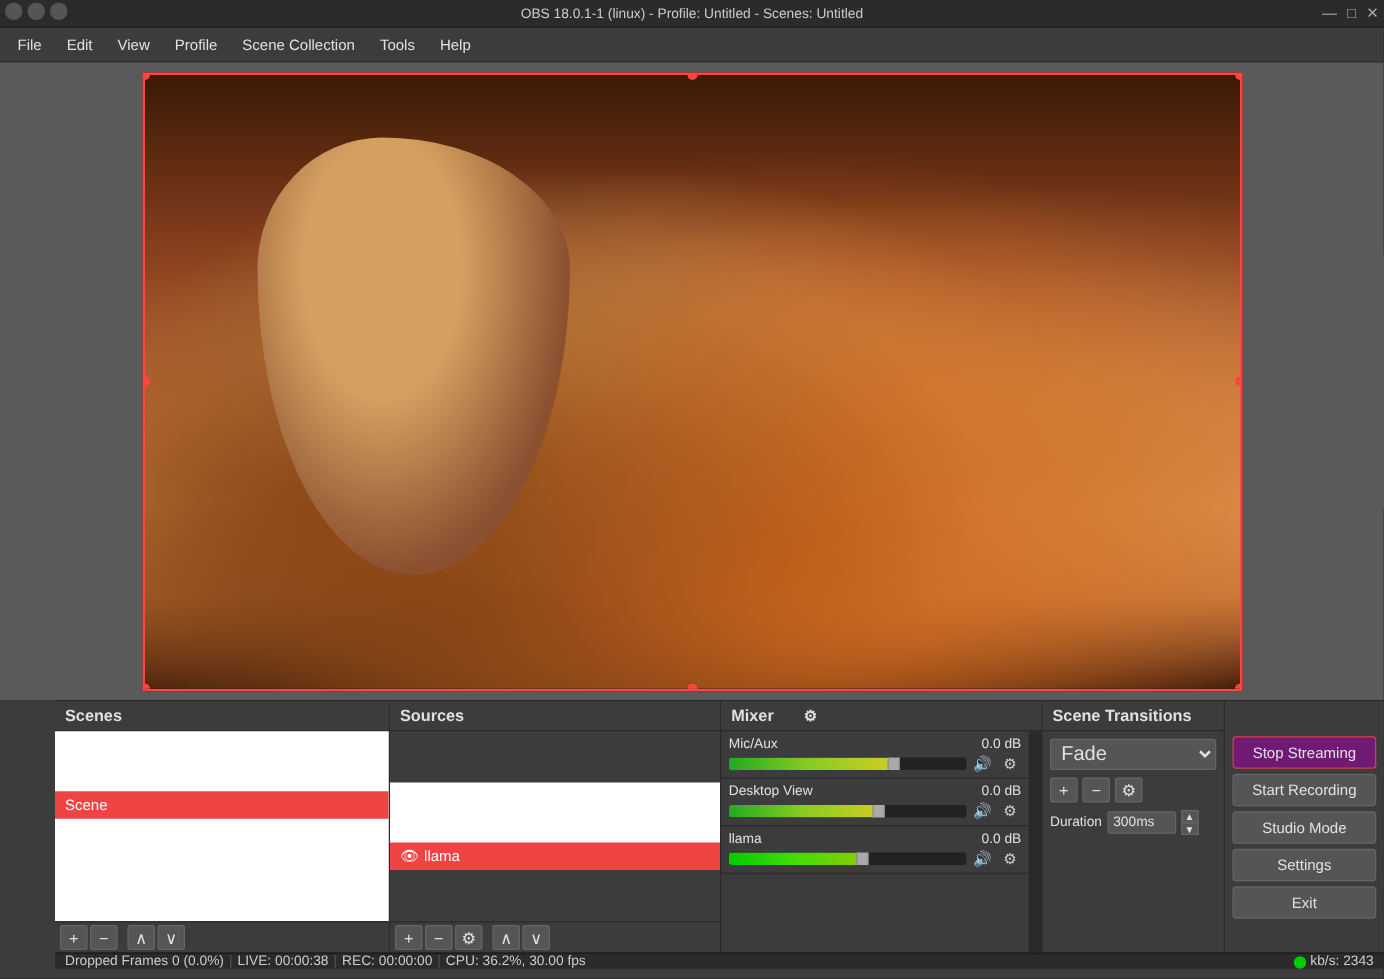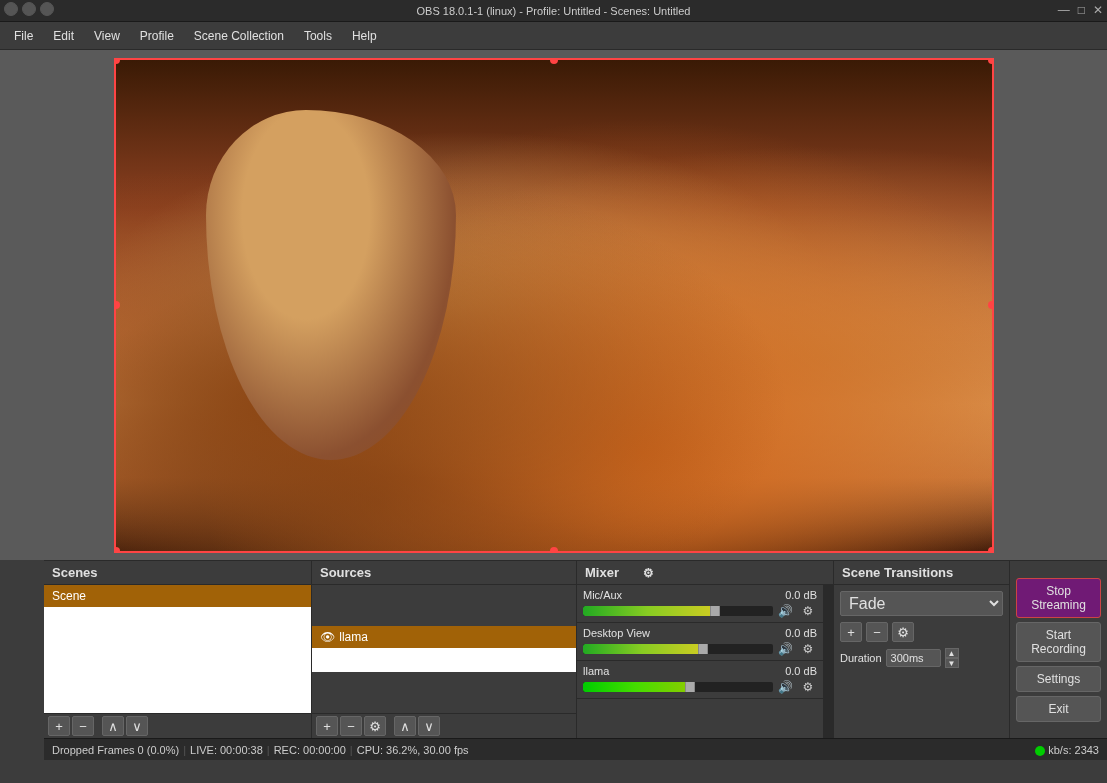--- a/index.html
+++ b/index.html
@@ -159,22 +159,23 @@
       overflow-y: auto;
       background: #ffffff;
     }
     .list-item {
       padding: 4px 8px;
       cursor: pointer;
       color: #000;
       font-size: 12px;
     }
     .list-item.selected {
-      background: #a16207;
+      background: #ef4444;
       color: #fff;
+      margin-top: 48px;
     }
     .list-item .source-icon {
       margin-right: 4px;
       color: #3399ff;
     }
     .list-item.selected .source-icon { color: #fff; }
     .panel-toolbar {
       display: flex;
       align-items: center;
       padding: 2px 4px;
@@ -270,21 +271,21 @@
     }
     .mixer-content-scroll {
       display: flex;
       flex: 1;
       overflow: hidden;
     }
     .mixer-channels { flex: 1; }
 
     
     #transitions-panel {
-      width: 176px;
+      width: 146px;
       display: flex;
       flex-direction: column;
       border-right: 1px solid #2a2a2a;
     }
     .transitions-header {
       padding: 4px 8px;
       font-size: 13px;
       font-weight: bold;
       color: #e0e0e0;
       border-bottom: 1px solid #2a2a2a;
@@ -553,20 +554,21 @@
             <button class="spin-btn">▲</button>
             <button class="spin-btn">▼</button>
           </div>
         </div>
       </div>
     </div>
 
     <div id="controls-panel">
       <button class="ctrl-btn stop">Stop Streaming</button>
       <button class="ctrl-btn">Start Recording</button>
+      <button class="ctrl-btn">Studio Mode</button>
       <button class="ctrl-btn">Settings</button>
       <button class="ctrl-btn">Exit</button>
     </div>
 
   </div>
 
   <div id="statusbar">
     <span class="status-item">
       <span>Dropped Frames 0 (0.0%)</span>
     </span>

